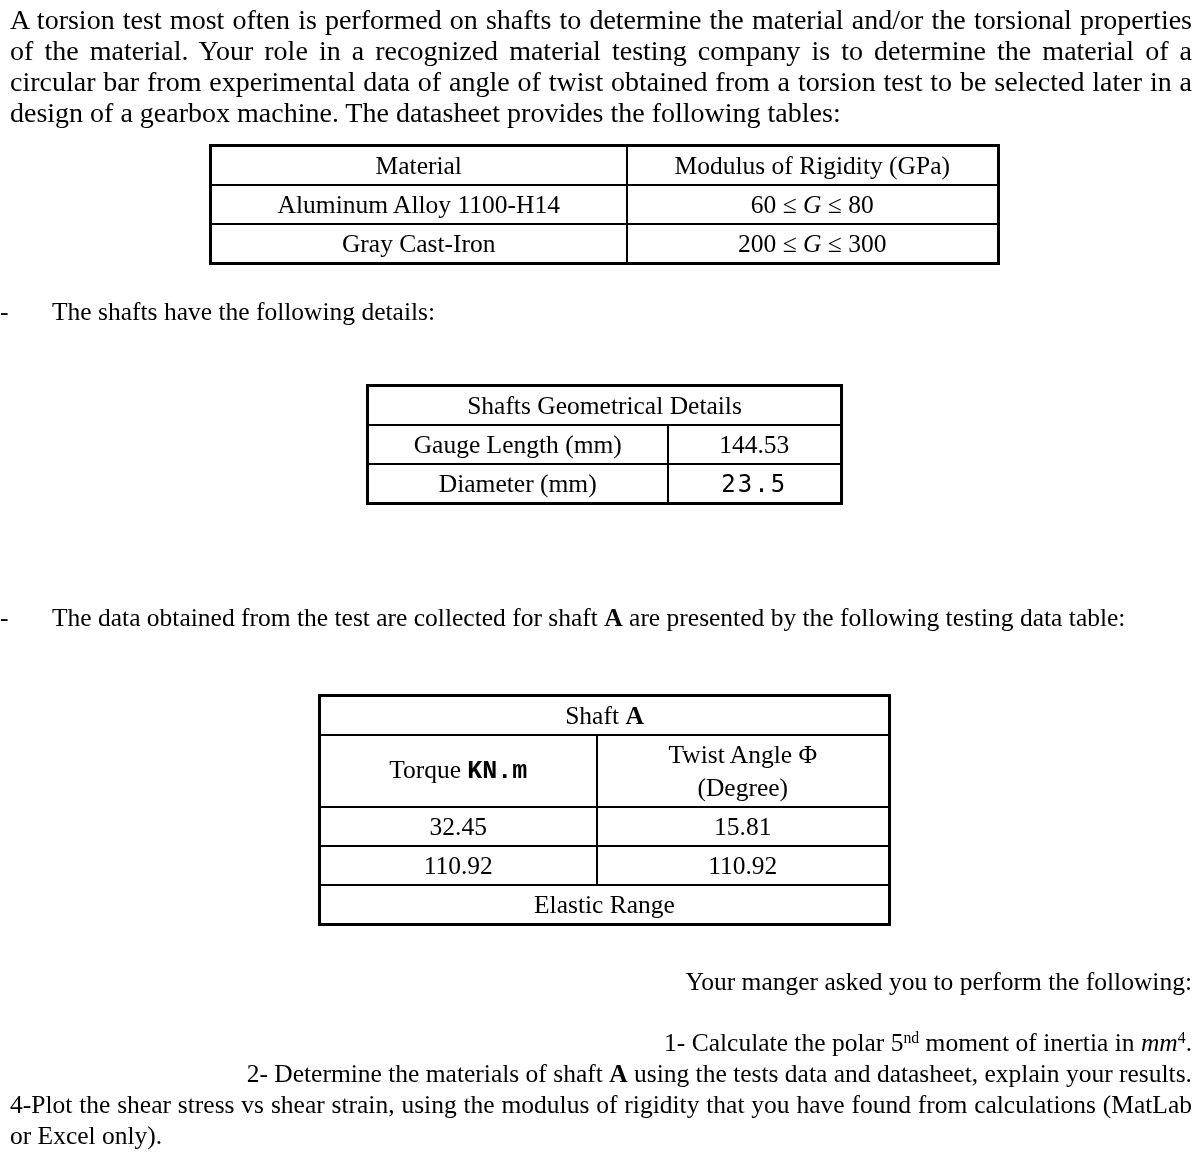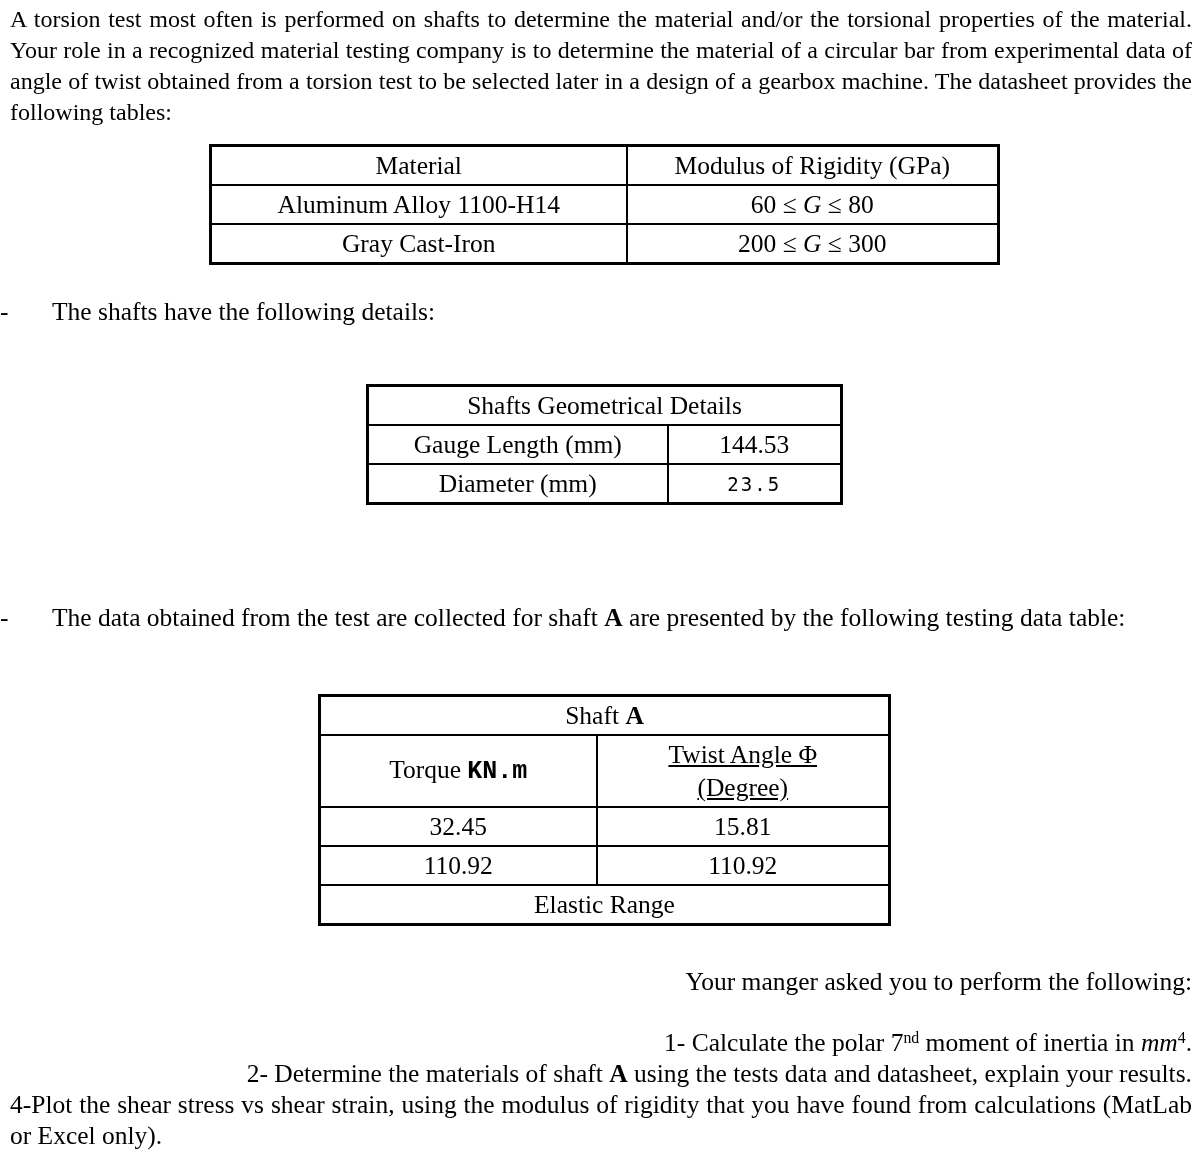--- a/index.html
+++ b/index.html
@@ -17,21 +17,21 @@
   .page {
     position: relative;
     width: 1200px;
     min-height: 1157px;
     padding: 0;
     box-sizing: border-box;
   }
 
   
   .intro {
-    font-size: 24px;
+    font-size: 28px;
     line-height: 31px;
     text-align: justify;
     text-justify: inter-word;
     margin: 0;
     padding: 4px 8px 0 10px;
   }
 
   .bullet-row {
     display: block;
     padding-left: 52px;
@@ -89,21 +89,21 @@
     margin: 0;
     padding-left: 366px;
   }
   .tbl-geom { width: 474px; }
   .tbl-geom td { height: 33px; }
   .tbl-geom col.c1 { width: 300px; }
   .tbl-geom col.c2 { width: 174px; }
 
   .mono-val {
     font-family: "DejaVu Sans Mono", "Liberation Mono", monospace;
-    font-size: 19px;
+    font-size: 24px;
     letter-spacing: 2px;
   }
 
   
   .tbl-shafta-wrap {
     margin: 0;
     padding-left: 318px;
   }
   .tbl-shafta { width: 570px; }
   .tbl-shafta col.c1 { width: 277px; }
@@ -111,21 +111,21 @@
   .tbl-shafta td { height: 33px; }
   .tbl-shafta td.tall { height: 66px; }
 
   .kn-m {
     font-family: Liberation Mono, monospace;
     font-weight: bold;
     font-size: 25px;
     letter-spacing: 0px;
     text-align: right;
   }
-  .twoline { line-height: 33px; text-decoration: underline; }
+  .twoline { line-height: 33px; }
 
   
   .tasks {
     font-size: 25.5px;
     line-height: 31px;
     padding: 0 8px 0 10px;
   }
   .tasks .line {
     display: block;
     text-align: justify;
@@ -264,21 +264,21 @@
   </div>
 
   <div class="spacer-30"></div>
   <div class="spacer-10"></div>
 
   <div class="tasks">
     <span class="line nojust">Your manger asked you to perform the following:</span>
 
     <div class="spacer-30"></div>
 
-    <span class="line nojust"><span>1- </span><span>Calculate the polar 7</span><sup>nd</sup><span> moment of inertia in </span><span class="ital">mm</span><sup>4</sup><span>.</span></span>
+    <span class="line nojust"><span>1- </span><span>Calculate the polar 5</span><sup>nd</sup><span> moment of inertia in </span><span class="ital">mm</span><sup>4</sup><span>.</span></span>
 
     <span class="line nojust"><span>2- </span><span>Determine the materials of shaft </span><b>A</b><span> using the tests data and datasheet, explain your results.</span></span>
 
 
     <span class="line"><span>4-</span><span>Plot the shear stress vs shear strain, using the modulus of rigidity that you have found from calculations (MatLab or Excel only).</span></span>
   </div>
 
 </div>
 
 </body></html>

